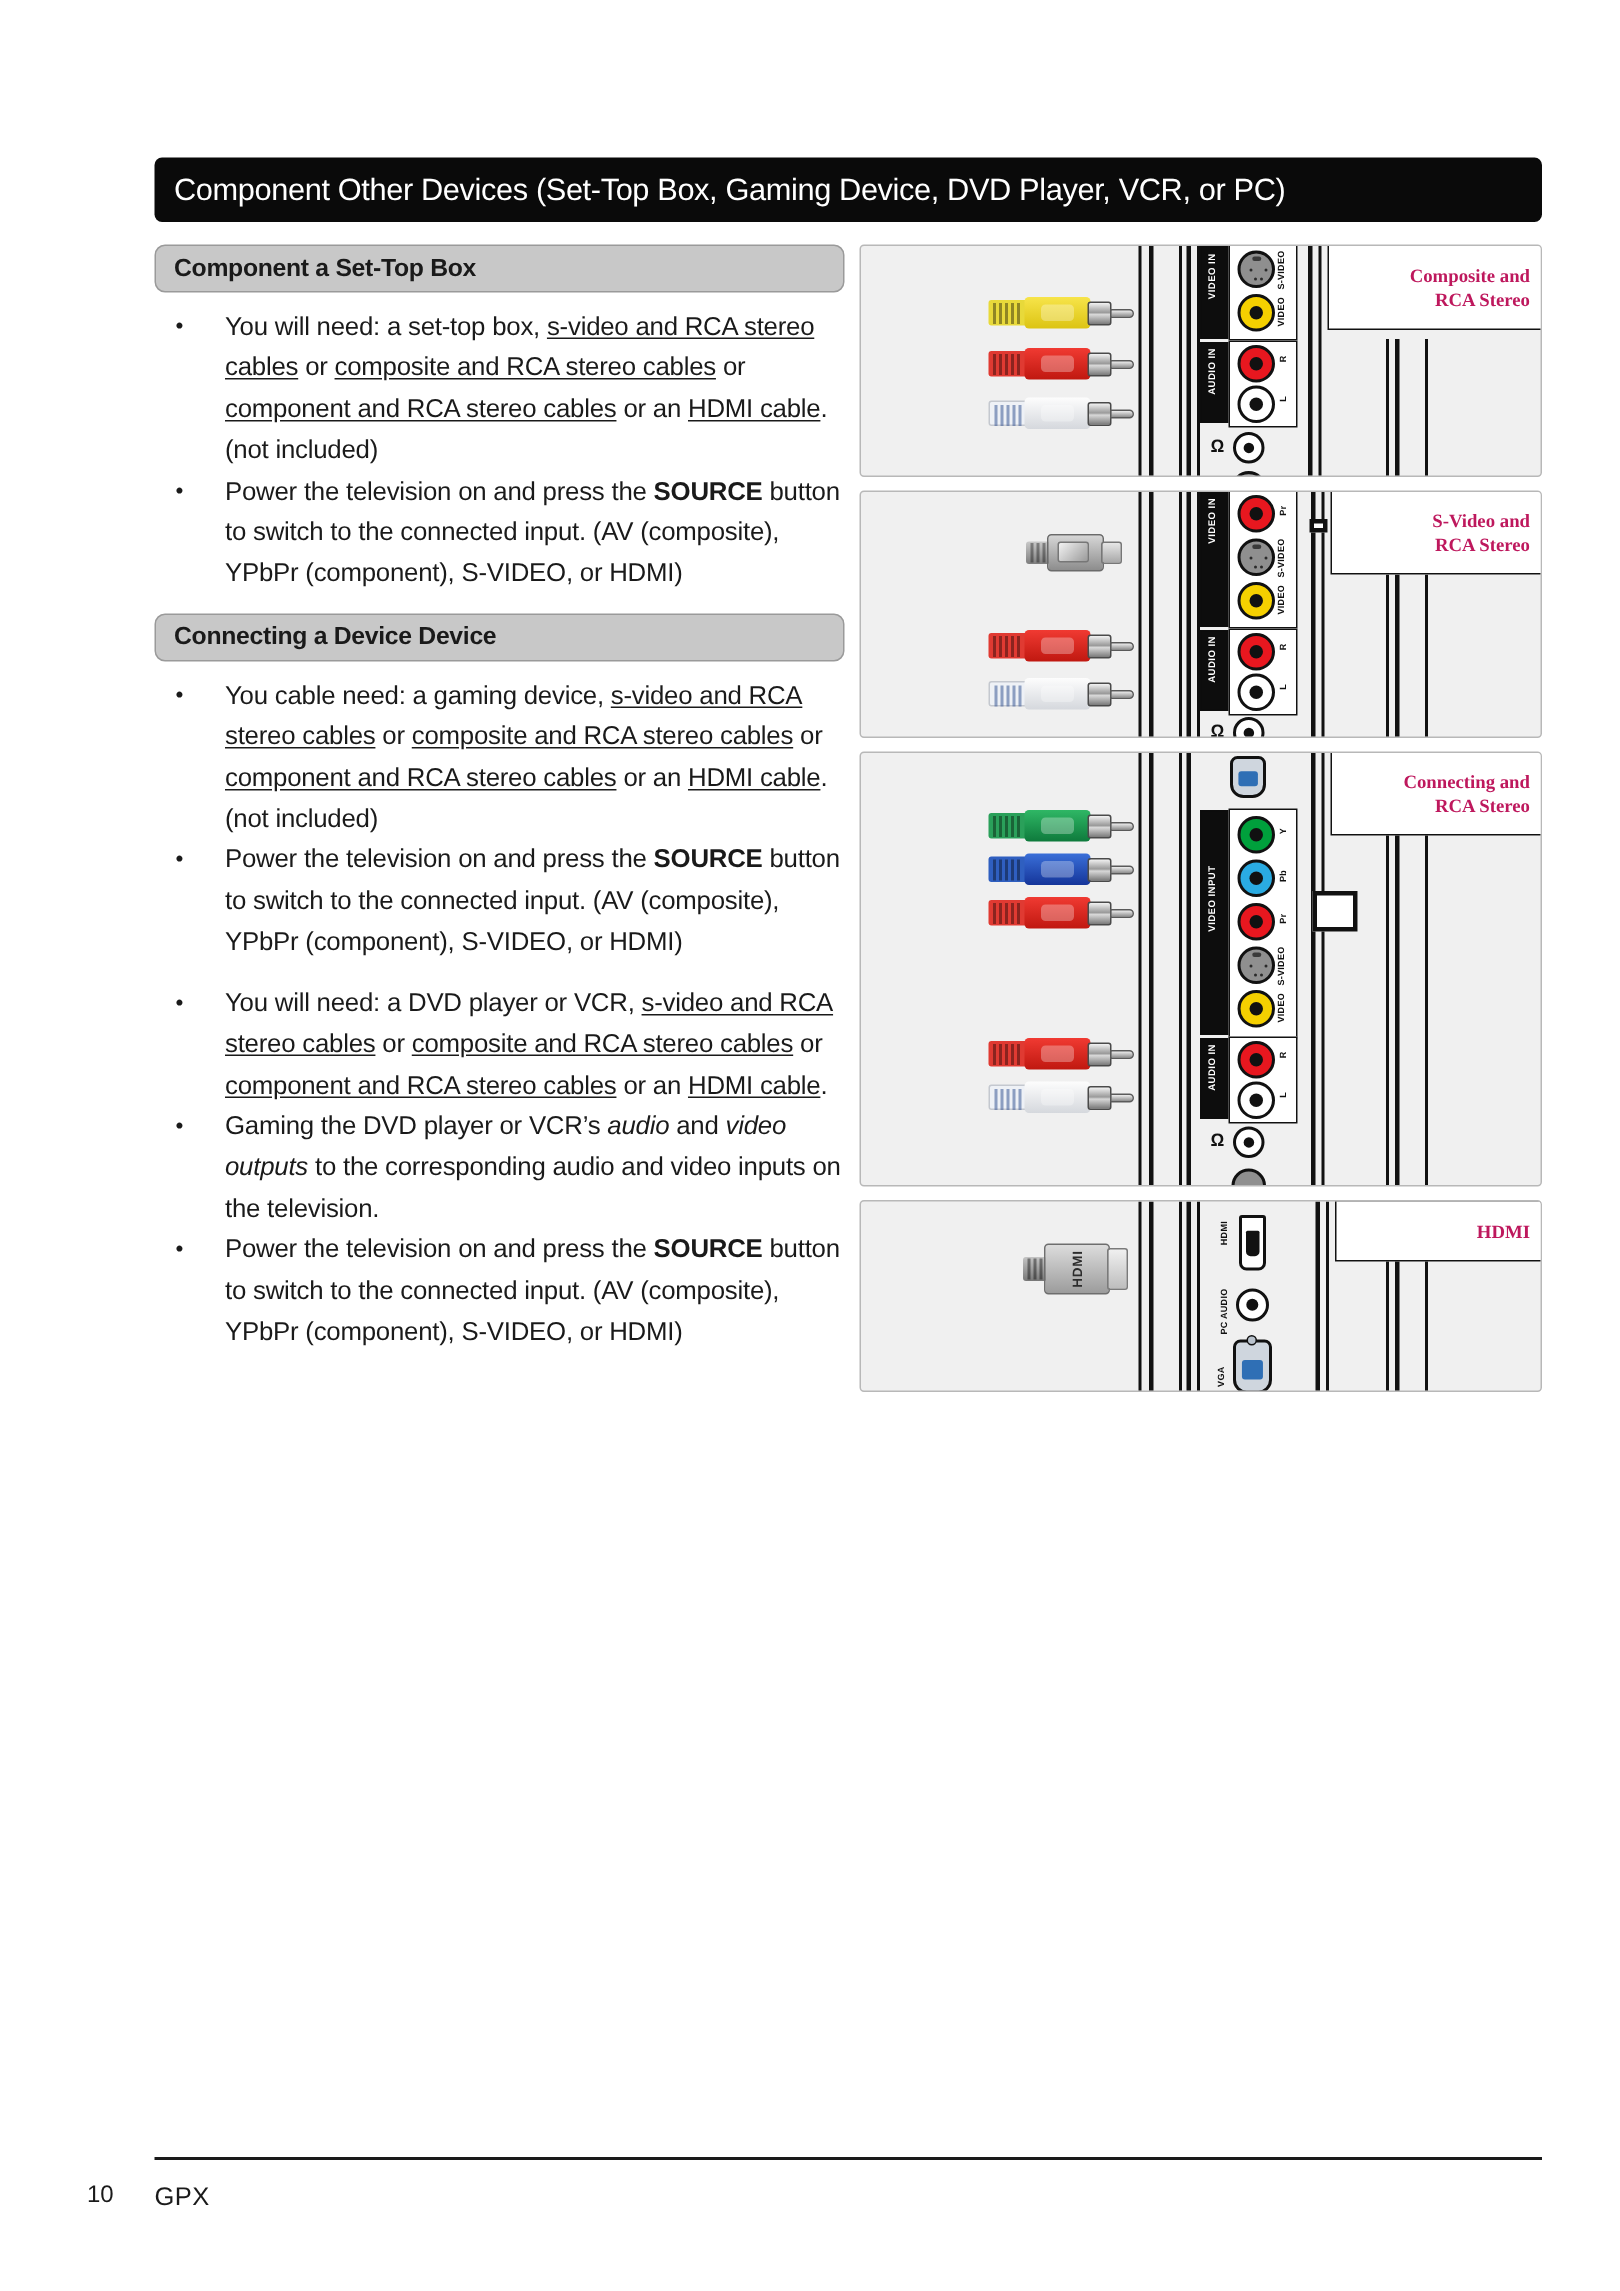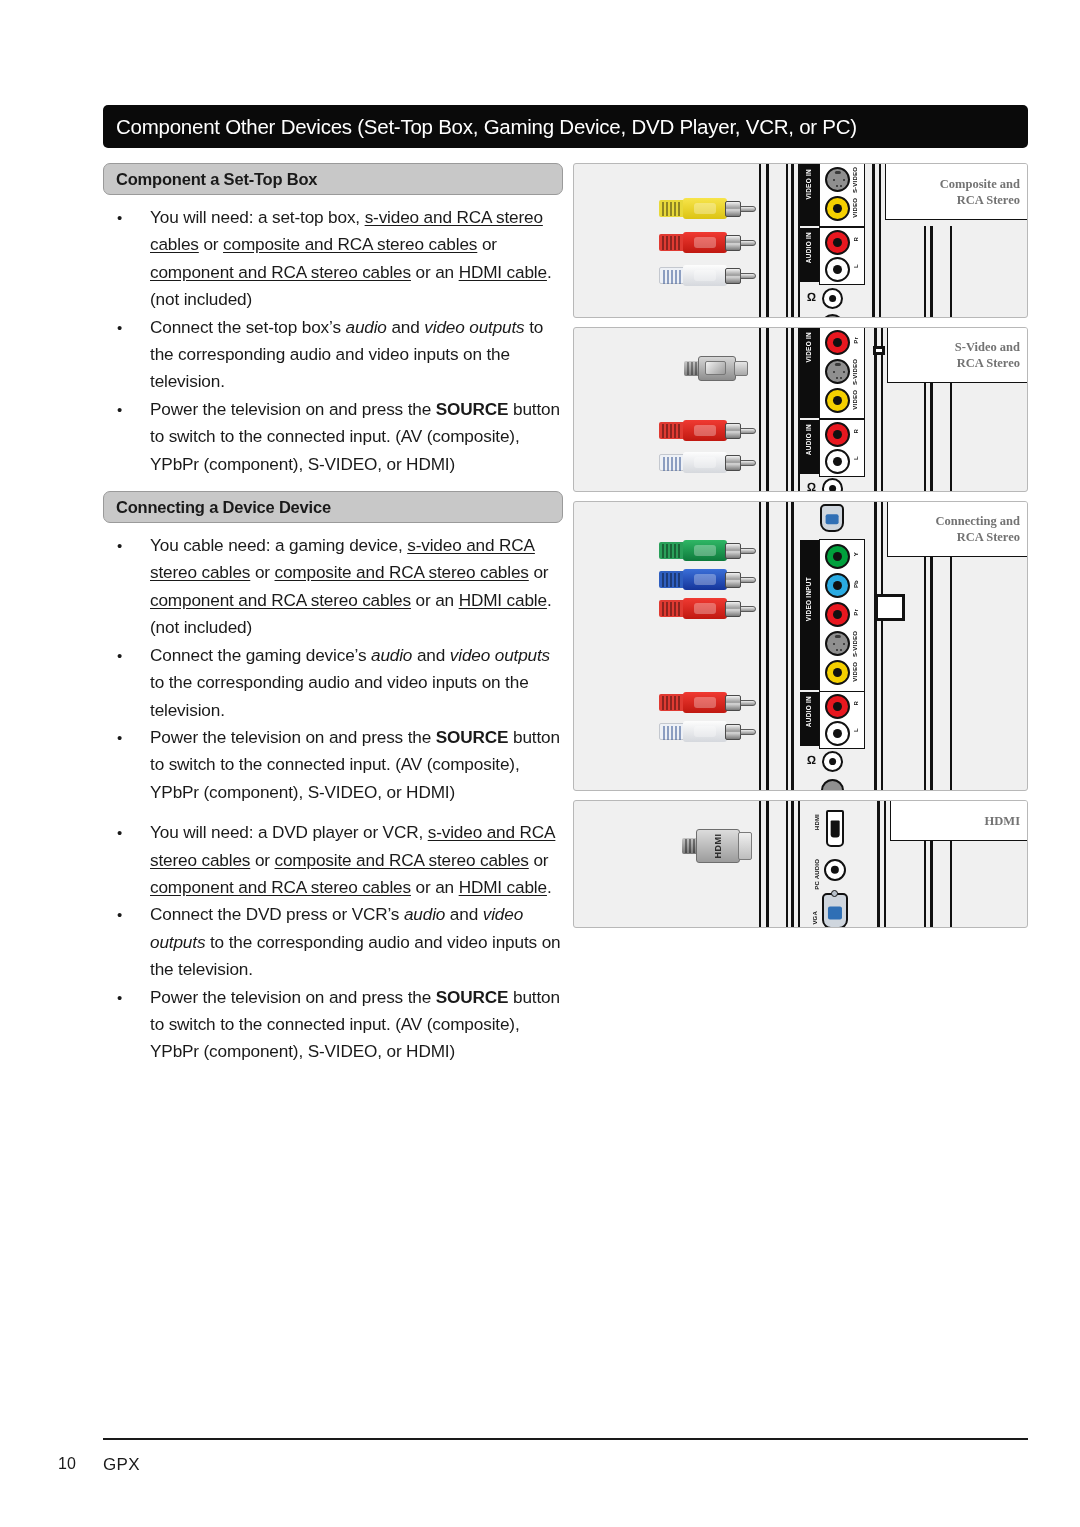--- a/index.html
+++ b/index.html
@@ -377,21 +377,21 @@
     display: flex;
     flex-direction: column;
     align-items: flex-end;
     justify-content: center;
     padding: 3px 9px 3px 6px;
   }
   .callout span {
     font-family: "Liberation Serif", serif;
     font-size: 12.5px;
     font-weight: bold;
-    color: #737373;
+    color: #be185d;
     line-height: 16px;
     white-space: nowrap;
   }
 
   
   .footer-rule {
     position: absolute;
     left: 103px;
     top: 1438px;
     width: 925px;
@@ -423,36 +423,34 @@
     <span class="title-bar-text">Component Other Devices (Set-Top Box, Gaming Device, DVD Player, VCR, or PC)</span>
   </div>
 
   <div class="left-col">
 
     <div class="sec-head">
       <span class="sec-head-text">Component a Set-Top Box</span>
     </div>
     <ul class="bullets">
         <li><span>You will need: a set-top box, </span><span class="u">s-video and RCA stereo cables</span><span> or </span><span class="u">composite and RCA stereo cables</span><span> or </span><span class="u">component and RCA stereo cables</span><span> or an </span><span class="u">HDMI cable</span><span>. (not included)</span></li>
-        <li><span>Connect the set-top box’s </span><span class="i">audio</span><span> and </span><span class="i">video outputs</span><span> to the corresponding audio and video inputs on the television.</span></li>
         <li><span>Power the television on and press the </span><span class="b">SOURCE</span><span> button to switch to the connected input. (AV (composite), YPbPr (component), S-VIDEO, or HDMI)</span></li>
       </ul>
 
     <div class="sec-head">
       <span class="sec-head-text">Connecting a Device Device</span>
     </div>
     <ul class="bullets">
         <li><span>You cable need: a gaming device, </span><span class="u">s-video and RCA stereo cables</span><span> or </span><span class="u">composite and RCA stereo cables</span><span> or </span><span class="u">component and RCA stereo cables</span><span> or an </span><span class="u">HDMI cable</span><span>. (not included)</span></li>
-        <li><span>Connect the gaming device’s </span><span class="i">audio</span><span> and </span><span class="i">video outputs</span><span> to the corresponding audio and video inputs on the television.</span></li>
         <li><span>Power the television on and press the </span><span class="b">SOURCE</span><span> button to switch to the connected input. (AV (composite), YPbPr (component), S-VIDEO, or HDMI)</span></li>
       </ul>
 
     <ul class="bullets">
         <li><span>You will need: a DVD player or VCR, </span><span class="u">s-video and RCA stereo cables</span><span> or </span><span class="u">composite and RCA stereo cables</span><span> or </span><span class="u">component and RCA stereo cables</span><span> or an </span><span class="u">HDMI cable</span><span>.</span></li>
-        <li><span>Connect the DVD press or VCR’s </span><span class="i">audio</span><span> and </span><span class="i">video outputs</span><span> to the corresponding audio and video inputs on the television.</span></li>
+        <li><span>Gaming the DVD player or VCR’s </span><span class="i">audio</span><span> and </span><span class="i">video outputs</span><span> to the corresponding audio and video inputs on the television.</span></li>
         <li><span>Power the television on and press the </span><span class="b">SOURCE</span><span> button to switch to the connected input. (AV (composite), YPbPr (component), S-VIDEO, or HDMI)</span></li>
       </ul>
   </div>
 
   <div class="right-col">
 
     <div class="panel" style="height:155px;">
       <div class="panel-inner">
 
         <div class="vline" style="left:185px;top:0;width:2px;height:155px;"></div>

